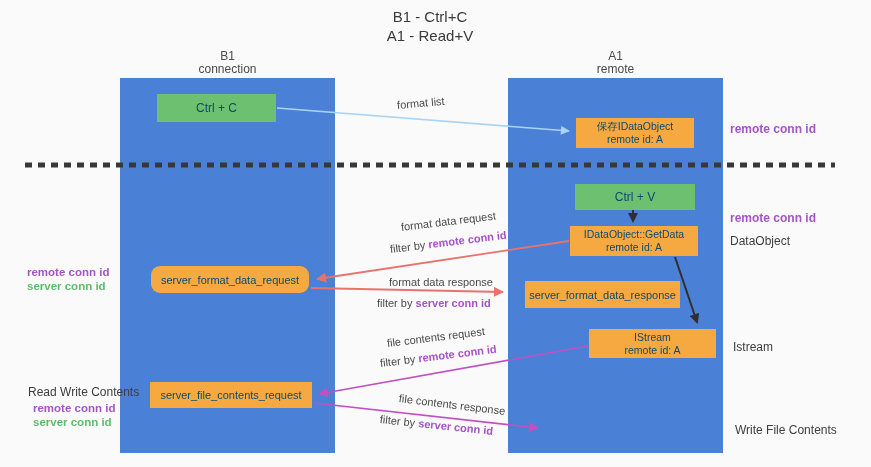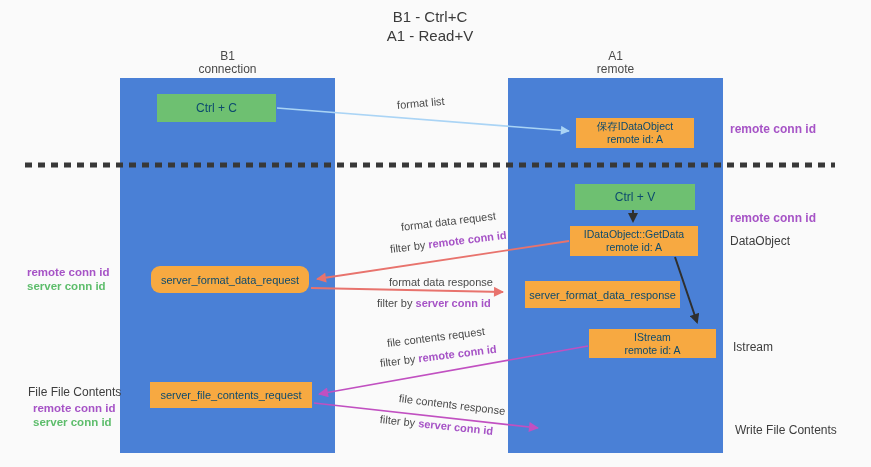--- a/index.html
+++ b/index.html
@@ -123,19 +123,19 @@
   <div class="abs side purple" style="left:730px;top:122px;">remote conn id</div>
   <div class="abs side purple" style="left:730px;top:211px;">remote conn id</div>
   <div class="abs side" style="left:730px;top:234px;text-align:right;">DataObject</div>
   <div class="abs side" style="left:733px;top:340px;">Istream</div>
   <div class="abs side" style="left:735px;top:423px;">Write File Contents</div>
 
   <div class="abs idblock" style="left:27px;top:265px;">
     <div class="hl-purple">remote conn id</div>
     <div class="hl-green">server conn id</div>
   </div>
-  <div class="abs side" style="left:28px;top:385px;">File File Contents</div>
+  <div class="abs side" style="left:28px;top:385px;">Read Write Contents</div>
   <div class="abs idblock" style="left:33px;top:401px;">
     <div class="hl-purple">remote conn id</div>
     <div class="hl-green">server conn id</div>
   </div>
 
 </div>
 
 </body></html>

